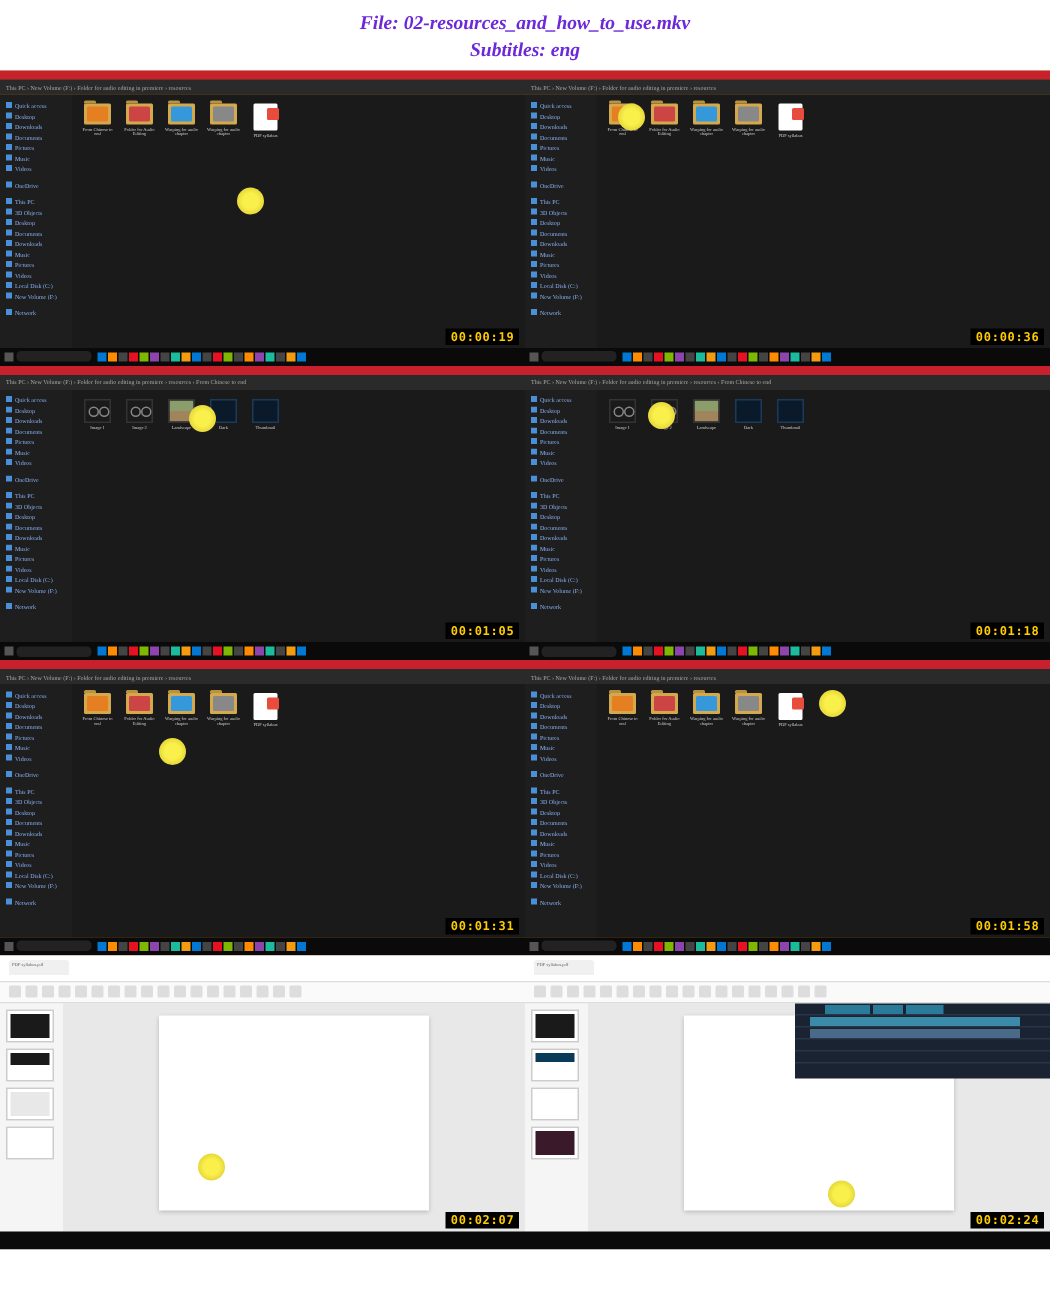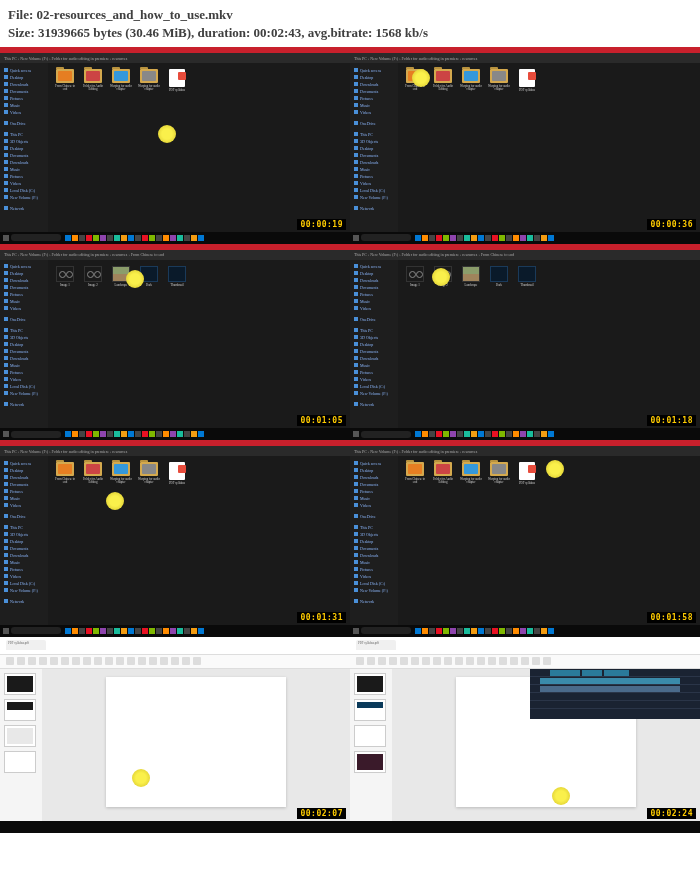--- a/index.html
+++ b/index.html
@@ -1,17 +1,17 @@
 <!DOCTYPE html>
 <html><head>
 <meta charset="utf-8">
 <style>
 * { margin: 0; padding: 0; box-sizing: border-box; }
 body { width: 700px; height: 875px; background: #fff; font-family: "Comic Sans MS", cursive; overflow: hidden; }
-.header { padding: 6px 8px; font-size: 13px; font-weight: bold; line-height: 1.35; color: #404040; }
+.header { padding: 6px 8px; font-size: 13px; font-weight: bold; font-style: italic; line-height: 1.35; color: #6d28d9; text-align: center; }
 .header b { font-weight: bold; }
 .grid { display: grid; grid-template-columns: 1fr 1fr; grid-template-rows: repeat(4, 1fr); width: 700px; height: 786px; }
 .thumb { position: relative; background: #a16207; overflow: hidden; }
 .titlebar { height: 6px; background: #c8202c; width: 100%; }
 .crumb { height: 10px; background: #2a2a2a; display: flex; align-items: center; padding-left: 4px; gap: 12px; }
 .crumb span { font-size: 4px; color: #aaa; }
 .body { display: flex; height: calc(100% - 28px); }
 .sidebar { width: 48px; background: #1e1e1e; padding: 4px 3px; display: flex; flex-direction: column; gap: 1px; }
 .s-item { font-size: 4px; color: #8ab4f8; white-space: nowrap; overflow: hidden; padding: 0.5px 1px; display: flex; gap: 2px; }
 .s-item .ic { width: 4px; height: 4px; background: #4a90d9; flex-shrink: 0; }
@@ -61,21 +61,21 @@
 .light .page { width: 180px; height: 130px; background: #fff; box-shadow: 0 1px 3px rgba(0,0,0,0.2); position: relative; }
 .light .timeline { position: absolute; top: 0; right: 0; width: 170px; height: 50px; background: #1a2332; display: flex; flex-direction: column; }
 .light .tl-row { height: 8px; border-bottom: 1px solid #2a3548; display: flex; }
 .light .tl-clip { height: 6px; margin: 1px; background: #2a7a9a; }
 </style>
 </head>
 <body>
 
 <div class="header">
   <div><b>File:</b> <span>02-resources_and_how_to_use.mkv</span></div>
-  <div><b>Size:</b> <span>31939665 bytes (30.46 MiB), duration: 00:02:43, avg.bitrate: 1568 kb/s</span></div>
+  <div><b>Subtitles:</b> <span>eng</span></div>
 </div>
 
 <div class="grid">
 
   <div class="thumb">
     <div class="titlebar"></div>
     <div class="crumb">
         <span>This PC › New Volume (F:) › Folder for audio editing in premiere › resources</span>
       </div>
     <div class="body">

